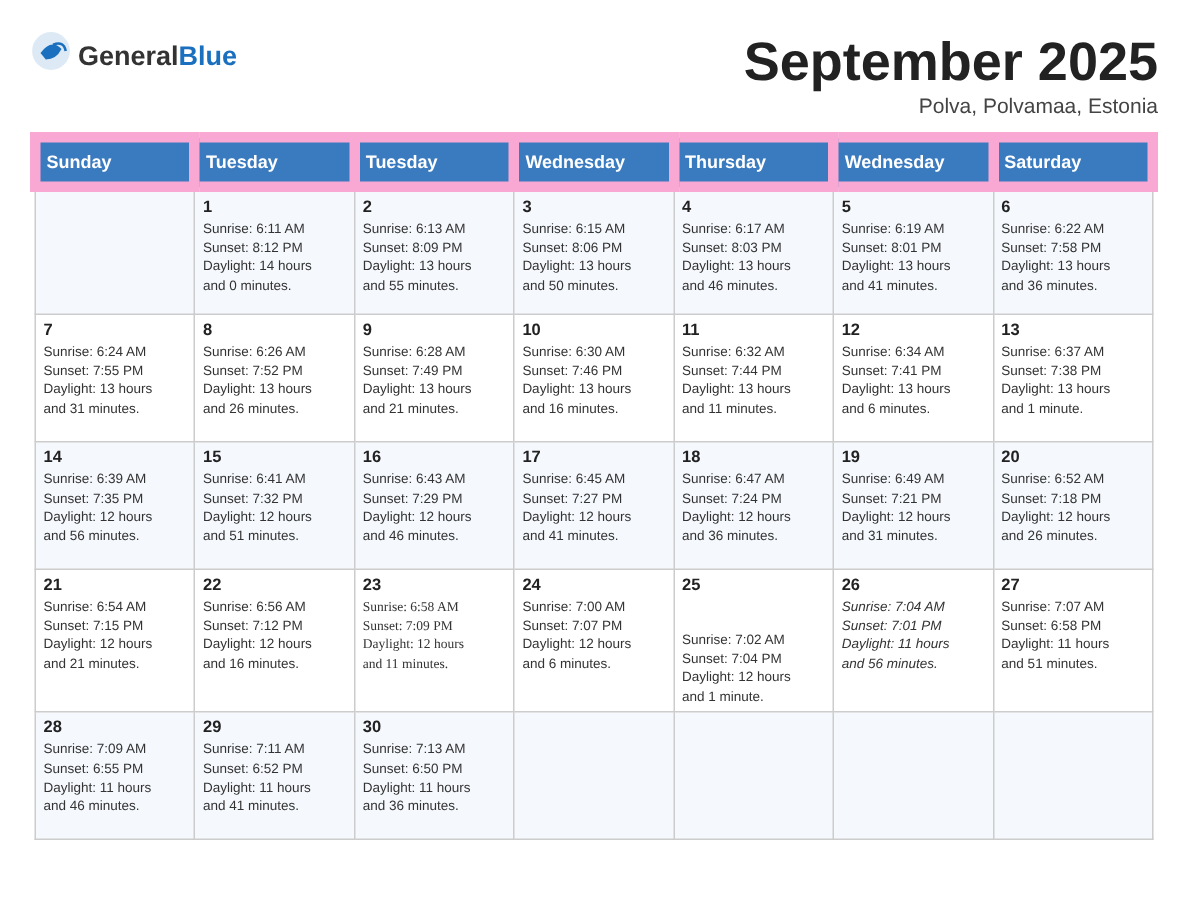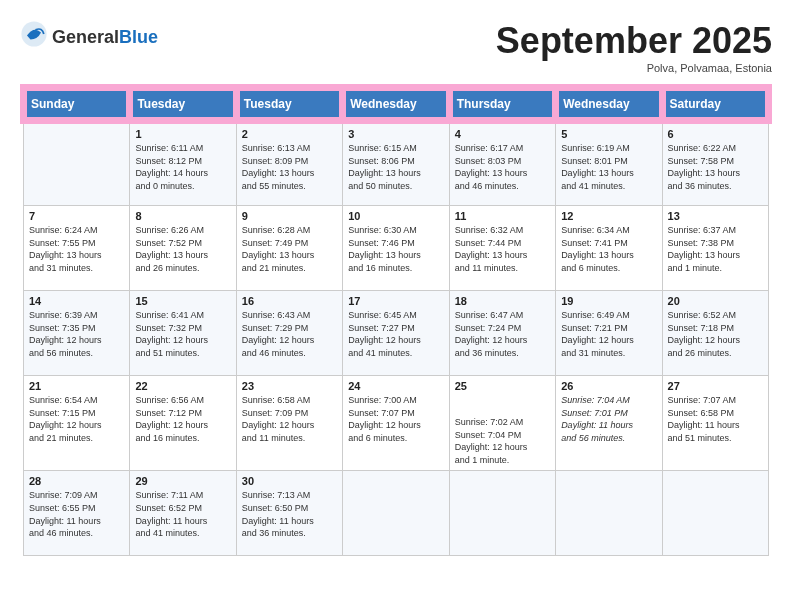--- a/index.html
+++ b/index.html
@@ -27,21 +27,21 @@
     }
     .title-block {
       text-align: right;
     }
     .month-title {
       font-size: 36px;
       font-weight: bold;
       color: #222;
     }
     .location-title {
-      font-size: 11px;
+      font-size: 14px;
       color: #444;
     }
     table {
       width: 100%;
       border-collapse: collapse;
       table-layout: fixed;
     }
     th {
       background-color: #3a7abf;
       color: #fff;
@@ -273,21 +273,21 @@
         </td>
         <td>
           <span class="day-number">22</span>
           <div class="day-info" style="white-space: pre-line;">Sunrise: 6:56 AM
 Sunset: 7:12 PM
 Daylight: 12 hours
 and 16 minutes.</div>
         </td>
         <td>
           <span class="day-number">23</span>
-          <div class="day-info" style="white-space: pre-line;">Sunrise: 6:58 AM
+          <div class="day-info" style="white-space: pre-line; font-family: Liberation Serif, serif;">Sunrise: 6:58 AM
 Sunset: 7:09 PM
 Daylight: 12 hours
 and 11 minutes.</div>
         </td>
         <td>
           <span class="day-number">24</span>
           <div class="day-info" style="white-space: pre-line;">Sunrise: 7:00 AM
 Sunset: 7:07 PM
 Daylight: 12 hours
 and 6 minutes.</div>

